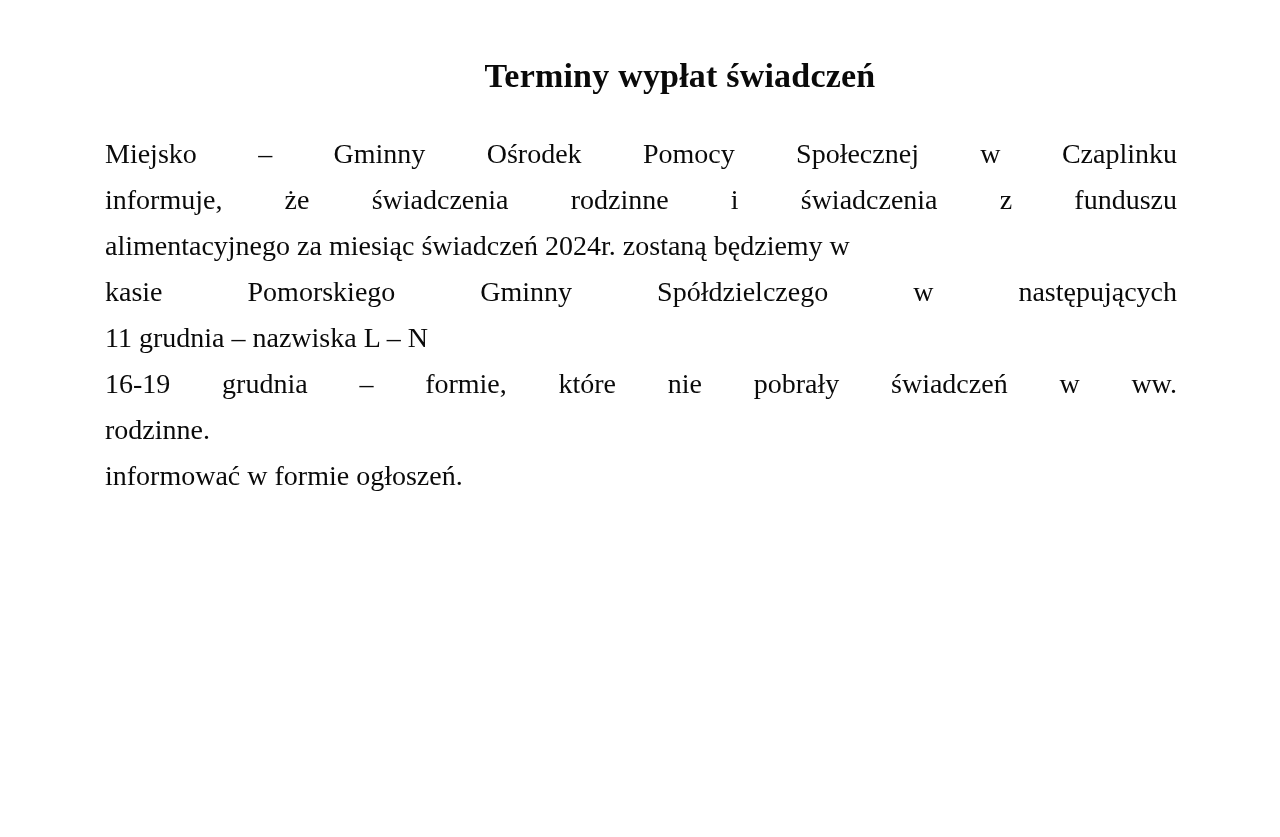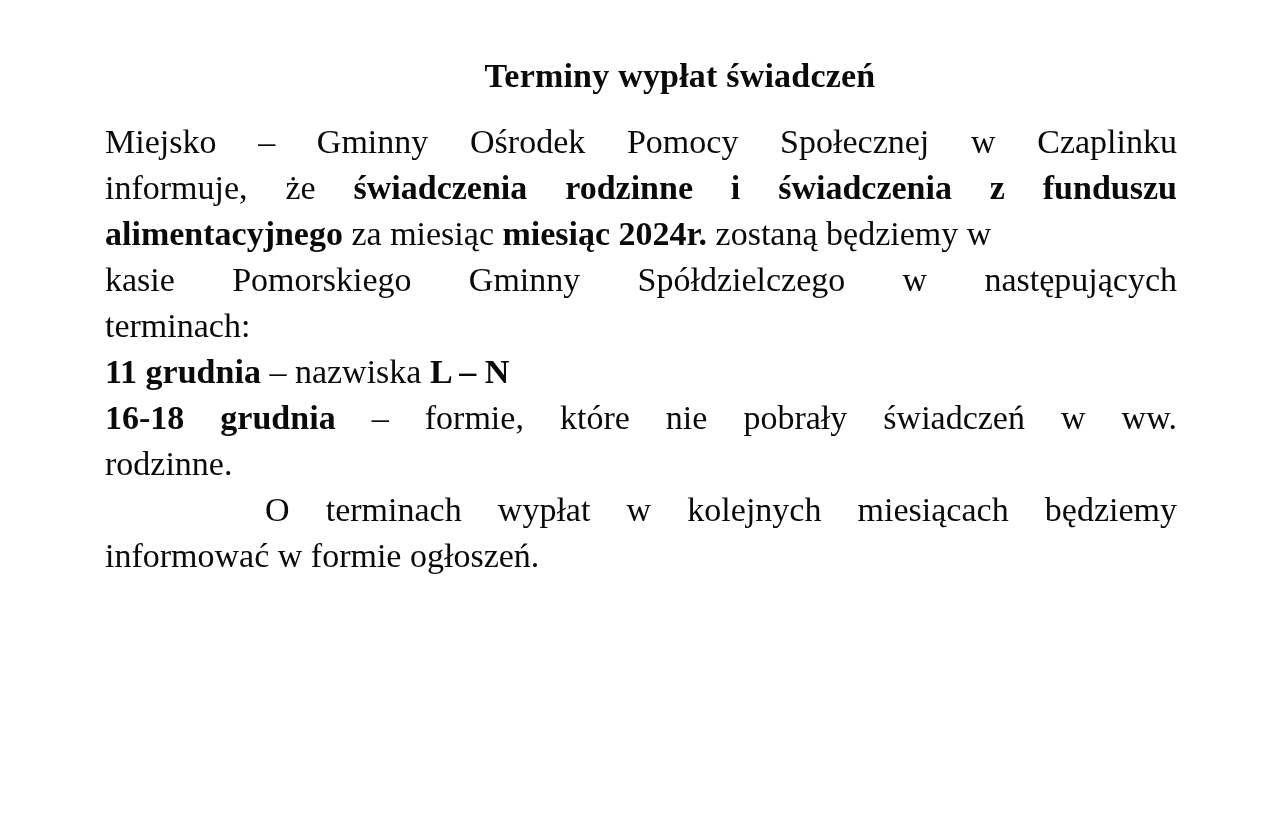--- a/index.html
+++ b/index.html
@@ -22,55 +22,53 @@
       top: 54px;
       text-align: center;
       font-weight: bold;
       font-size: 34px;
       line-height: 44px;
       letter-spacing: 0.2px;
     }
     .doc-body {
       position: absolute;
       left: 105px;
-      top: 119px;
+      top: 131px;
       width: 1072px;
-      font-size: 34px;
+      font-size: 28px;
       line-height: 46px;
     }
     .line {
       display: block;
       white-space: nowrap;
       height: 46px;
     }
     .justify {
       text-align: justify;
       text-align-last: justify;
       white-space: normal;
     }
     .indent {
       padding-left: 160px;
     }
-    b { font-weight: bold; }
+    b { font-weight: normal; }
   </style>
 </head>
 <body>
 
 <div>
   <div class="doc-title">Terminy wypłat świadczeń</div>
 
   <div class="doc-body">
 
     <span class="line justify">Miejsko – Gminny Ośrodek Pomocy Społecznej w Czaplinku</span>
     <span class="line justify"><span>informuje, że </span> <b>świadczenia rodzinne i świadczenia z funduszu</b></span>
-    <span class="line"><b>alimentacyjnego</b><span> za miesiąc </span><b>miesiąc 2024r.</b><span> zostaną będziemy w</span></span>
+    <span class="line"><b>alimentacyjnego</b><span> za miesiąc </span><b>świadczeń 2024r.</b><span> zostaną będziemy w</span></span>
     <span class="line justify">kasie Pomorskiego Gminny Spółdzielczego w następujących</span>
-    <span class="line">terminach:</span>
 
     <span class="line"><b>11 grudnia</b><span> – nazwiska </span><b>L – N</b></span>
 
-    <span class="line justify"><b>16-18 grudnia</b> <span> – formie, które nie pobrały świadczeń w ww.</span></span>
+    <span class="line justify"><b>16-19 grudnia</b> <span> – formie, które nie pobrały świadczeń w ww.</span></span>
     <span class="line">rodzinne.</span>
 
-    <span class="line indent justify">O terminach wypłat w kolejnych miesiącach będziemy</span>
     <span class="line">informować w formie ogłoszeń.</span>
   </div>
 </div>
 
 </body></html>

